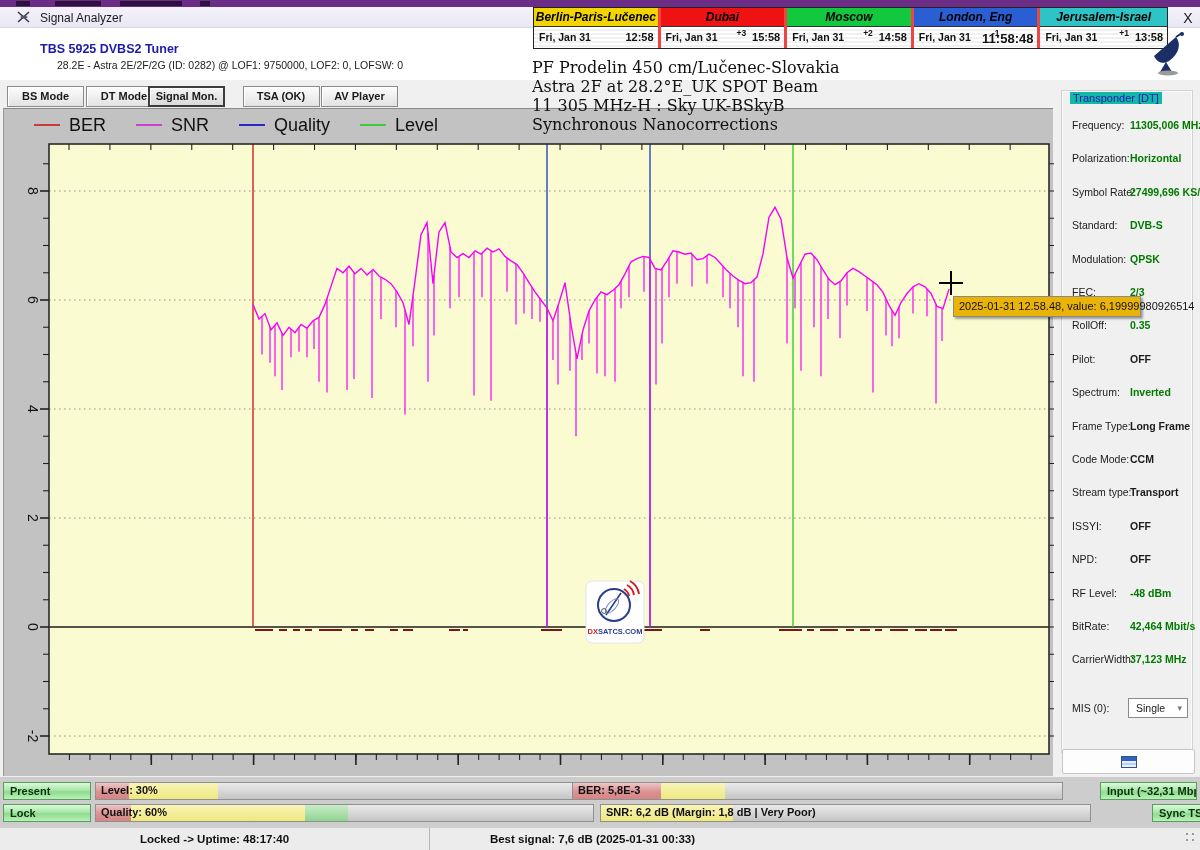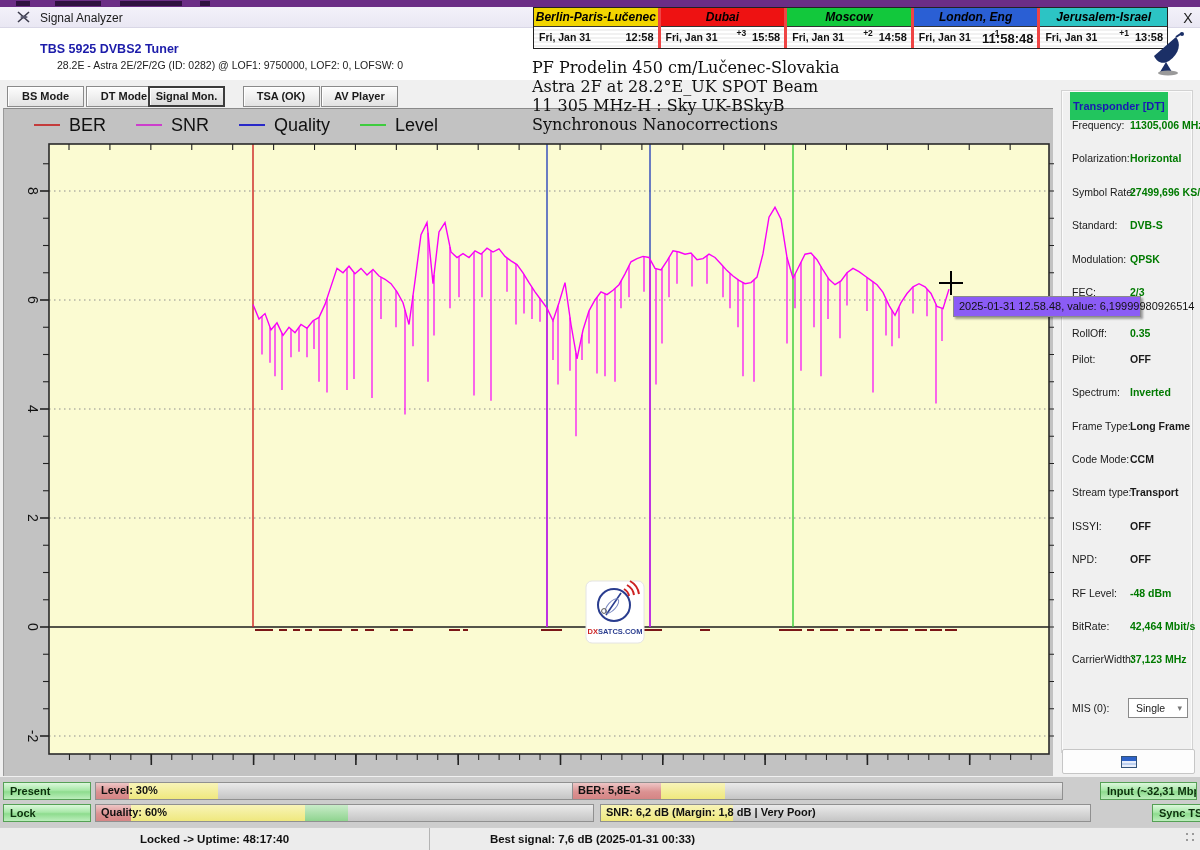--- a/index.html
+++ b/index.html
@@ -53,30 +53,30 @@
   
   #chart-panel { left:3px; top:108px; width:1050px; height:668px; background:#c2c2c2;
      border-top:1px solid #8a8a8a; border-left:1px solid #9a9a9a; }
   #legend { position:absolute; left:0; top:0; width:100%; height:32px; display:flex; align-items:center; }
   .leg-item { display:flex; align-items:center; margin-left:30px; }
   .leg-swatch { width:26px; height:2px; margin-right:9px; }
   .leg-label { font-size:18px; color:#111; }
   #chart-svg { position:absolute; left:0; top:0; }
 
   
-  #tooltip { left:953px; top:296px; width:188px; height:21px; background:#8b5cf6;
+  #tooltip { left:953px; top:296px; width:188px; height:21px; background:#eab308;
      border:1px solid #8a8a8a; box-shadow:2px 2px 2px rgba(0,0,0,0.35);
      font-size:11px; color:#111; line-height:19px; padding-left:5px; z-index:60; white-space:nowrap; }
 
   
   #right-panel { left:1058px; top:82px; width:139px; height:694px; background:#f0f0f0; }
   #groupbox { position:absolute; left:3px; top:8px; width:132px; height:663px;
      border:1px solid #d2d2d2; box-shadow:0 0 0 1px #fbfbfb inset; }
-  #groupbox-title { position:absolute; left:8px; top:1px; font-size:11px; font-weight:bold;
-     color:#1919b3; background:#22c55e; padding:8px 3px; }
+  #groupbox-title { position:absolute; left:8px; top:1px; font-size:11px; font-weight:normal;
+     color:#1919b3; background:#14b8a6; padding:0 3px; }
   .tp-row { position:absolute; left:0; width:132px; height:14px; }
   .tp-label { position:absolute; left:10px; font-size:10.5px; color:#1a1a1a; white-space:nowrap; }
   .tp-value { position:absolute; left:68px; font-size:10.5px; font-weight:bold; white-space:nowrap; }
   .tp-green { color:#007a00; } .tp-black { color:#1a1a1a; }
   #mis-select { position:absolute; left:66px; top:-4px; width:60px; height:20px; background:#fff;
      border:1px solid #8a8a8a; font-size:10.5px; color:#222; line-height:18px; padding-left:7px; }
   #mis-select .chev { position:absolute; right:5px; top:0; color:#777; font-size:9px; line-height:18px; }
   #panel-button { left:1062px; top:749px; width:133px; height:25px; background:#fdfdfd;
      border:1px solid #c6c6c6; border-radius:2px; }
   #panel-button .blue-icon { position:absolute; left:58px; top:6px; width:16px; height:12px;
@@ -490,21 +490,21 @@
           <span class="tp-value tp-green">DVB-S</span>
         </div>
         <div class="tp-row" style="top: 161.6px;">
           <span class="tp-label">Modulation:</span>
           <span class="tp-value tp-green">QPSK</span>
         </div>
         <div class="tp-row" style="top: 195px;">
           <span class="tp-label">FEC:</span>
           <span class="tp-value tp-green">2/3</span>
         </div>
-        <div class="tp-row" style="top: 228.4px; margin-top: 8px;">
+        <div class="tp-row" style="top: 228.4px;">
           <span class="tp-label">RollOff:</span>
           <span class="tp-value tp-green">0.35</span>
         </div>
         <div class="tp-row" style="top: 261.8px;">
           <span class="tp-label">Pilot:</span>
           <span class="tp-value tp-black">OFF</span>
         </div>
         <div class="tp-row" style="top: 295.2px;">
           <span class="tp-label">Spectrum:</span>
           <span class="tp-value tp-green">Inverted</span>

